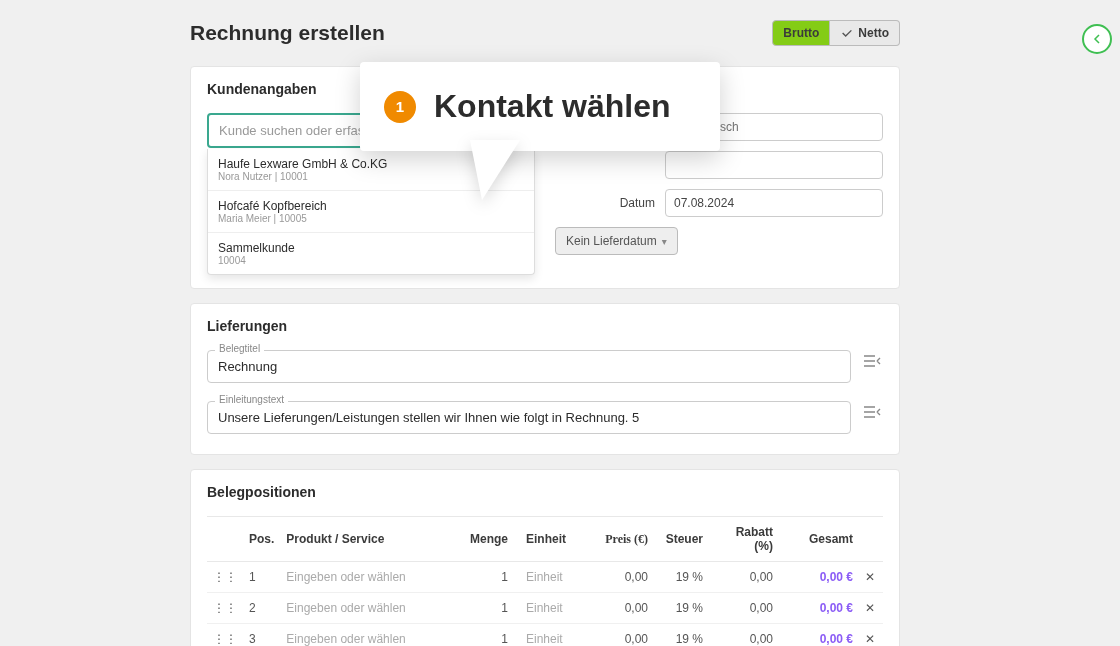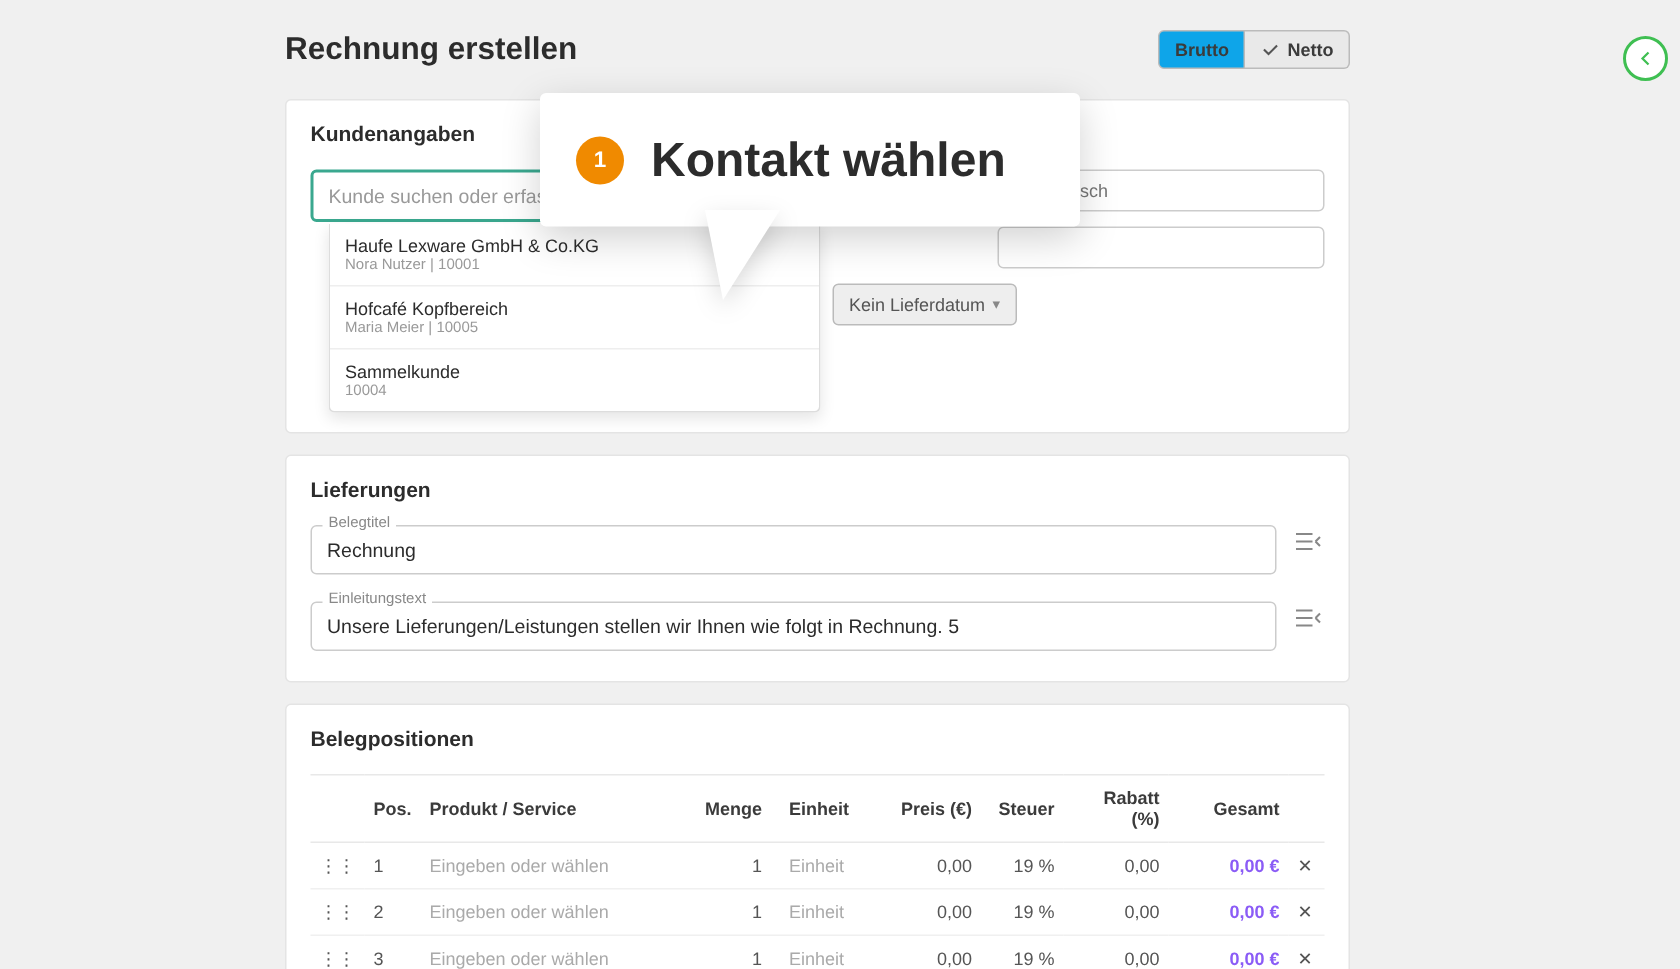--- a/index.html
+++ b/index.html
@@ -30,21 +30,21 @@
   .page-title {
     font-size: 21px;
     font-weight: 700;
     color: #2c2c2c;
   }
   .toggle-group {
     display: flex;
   }
   .toggle-btn {
     border: 1px solid #bbb;
-    background: #0ea5e9;
+    background: #84cc16;
     padding: 5px 10px;
     font-size: 12px;
     font-weight: 600;
     color: #3b3b3b;
     cursor: pointer;
     display: flex;
     align-items: center;
     gap: 4px;
   }
   .toggle-btn:first-child { border-radius: 4px 0 0 4px; }
@@ -93,21 +93,21 @@
     background: #fff;
   }
   .fld-input.search {
     border: 2px solid #3aa88f;
   }
   .fld-input::placeholder { color: #999; }
 
   .dropdown {
     position: absolute;
     top: 36px;
-    left: 12px;
+    left: 0;
     width: 100%;
     background: #fff;
     border: 1px solid #ddd;
     border-top: none;
     border-radius: 0 0 4px 4px;
     box-shadow: 0 4px 10px rgba(0,0,0,0.1);
     z-index: 30;
   }
   .dd-item {
     padding: 8px 10px;
@@ -289,20 +289,24 @@
         </div>
         <div class="form-col right">
           <div class="right-row">
             <div class="right-label"></div>
             <input class="right-input" placeholder="automatisch" style="">
           </div>
           <div class="right-row">
             <div class="right-label"></div>
             <input class="right-input" style="">
           </div>
+          <div class="right-row">
+            <div class="right-label">Datum</div>
+            <input class="right-input" style="color: rgb(68, 68, 68);" value="07.08.2024">
+          </div>
           <div style="align-self:flex-start; margin-left:0;">
             <div class="pill-btn">
               <span>Kein Lieferdatum</span>
               <span class="chev-down">▾</span>
             </div>
           </div>
         </div>
       </div>
     </div>
 
@@ -338,21 +342,21 @@
       <div class="panel-title">Belegpositionen</div>
 
       <table class="pos-table">
         <thead>
           <tr>
             <th style="width:22px;"></th>
             <th style="width:36px;margin-left:37px;">Pos.</th>
             <th>Produkt / Service</th>
             <th class="r" style="width:50px;">Menge</th>
             <th style="width:70px; padding-left:12px;">Einheit</th>
-            <th class="r" style="width:70px;">Preis (€)</th>
+            <th class="r" style="width:70px;font-family:Liberation Serif, serif;">Preis (€)</th>
             <th class="r" style="width:55px;">Steuer</th>
             <th class="r" style="width:70px;">Rabatt (%)</th>
             <th class="r" style="width:80px;">Gesamt</th>
             <th style="width:24px;"></th>
           </tr>
         </thead>
         <tbody id="pos-body">
             <tr>
               <td class="drag">⋮⋮</td>
               <td>1</td>

